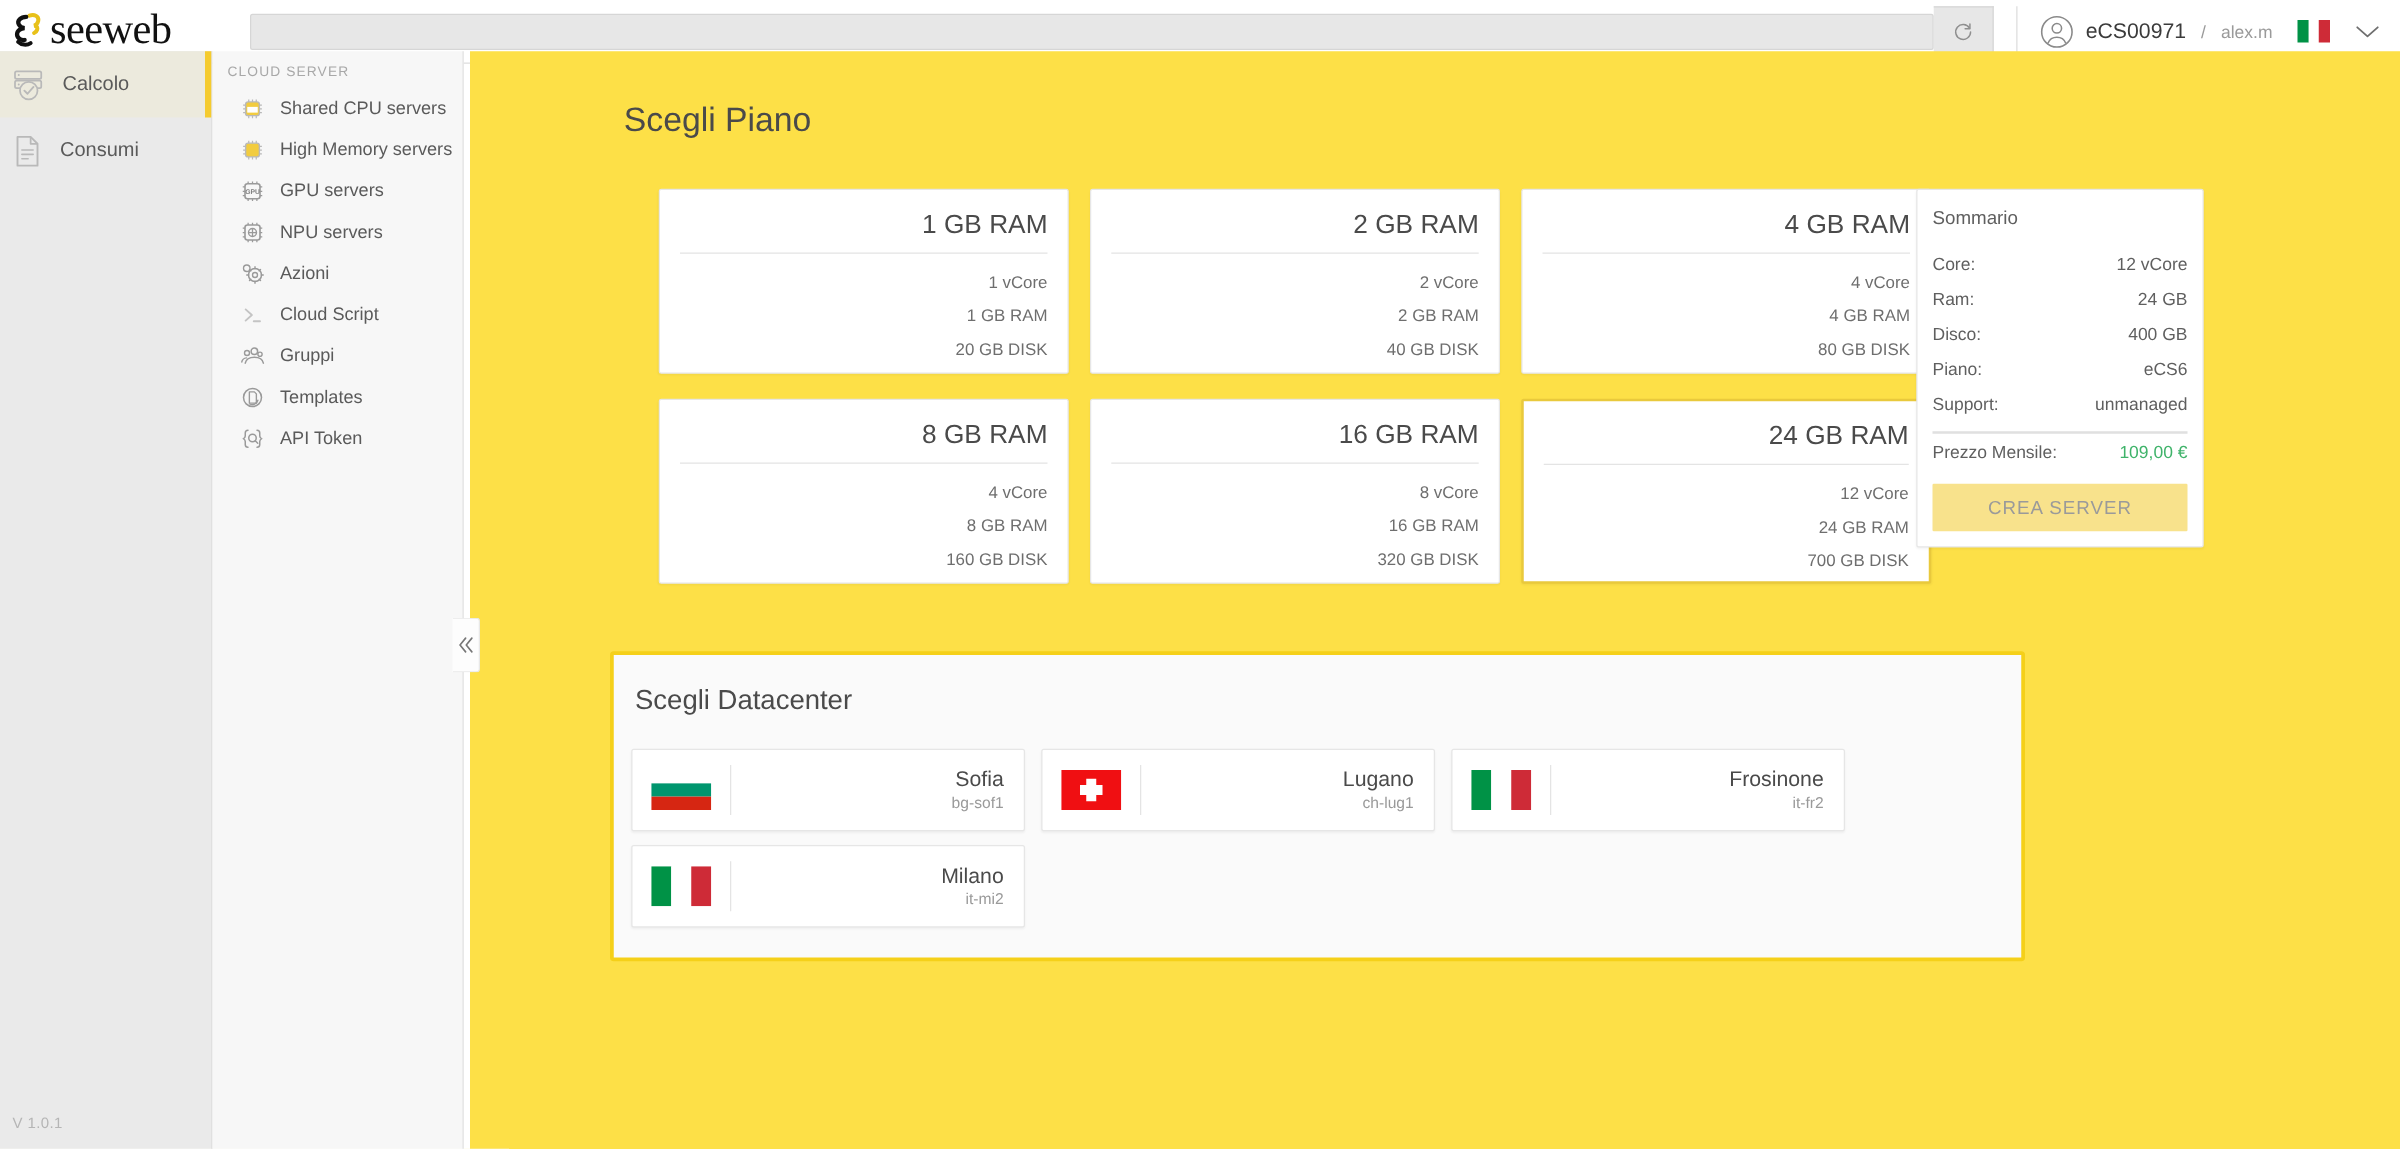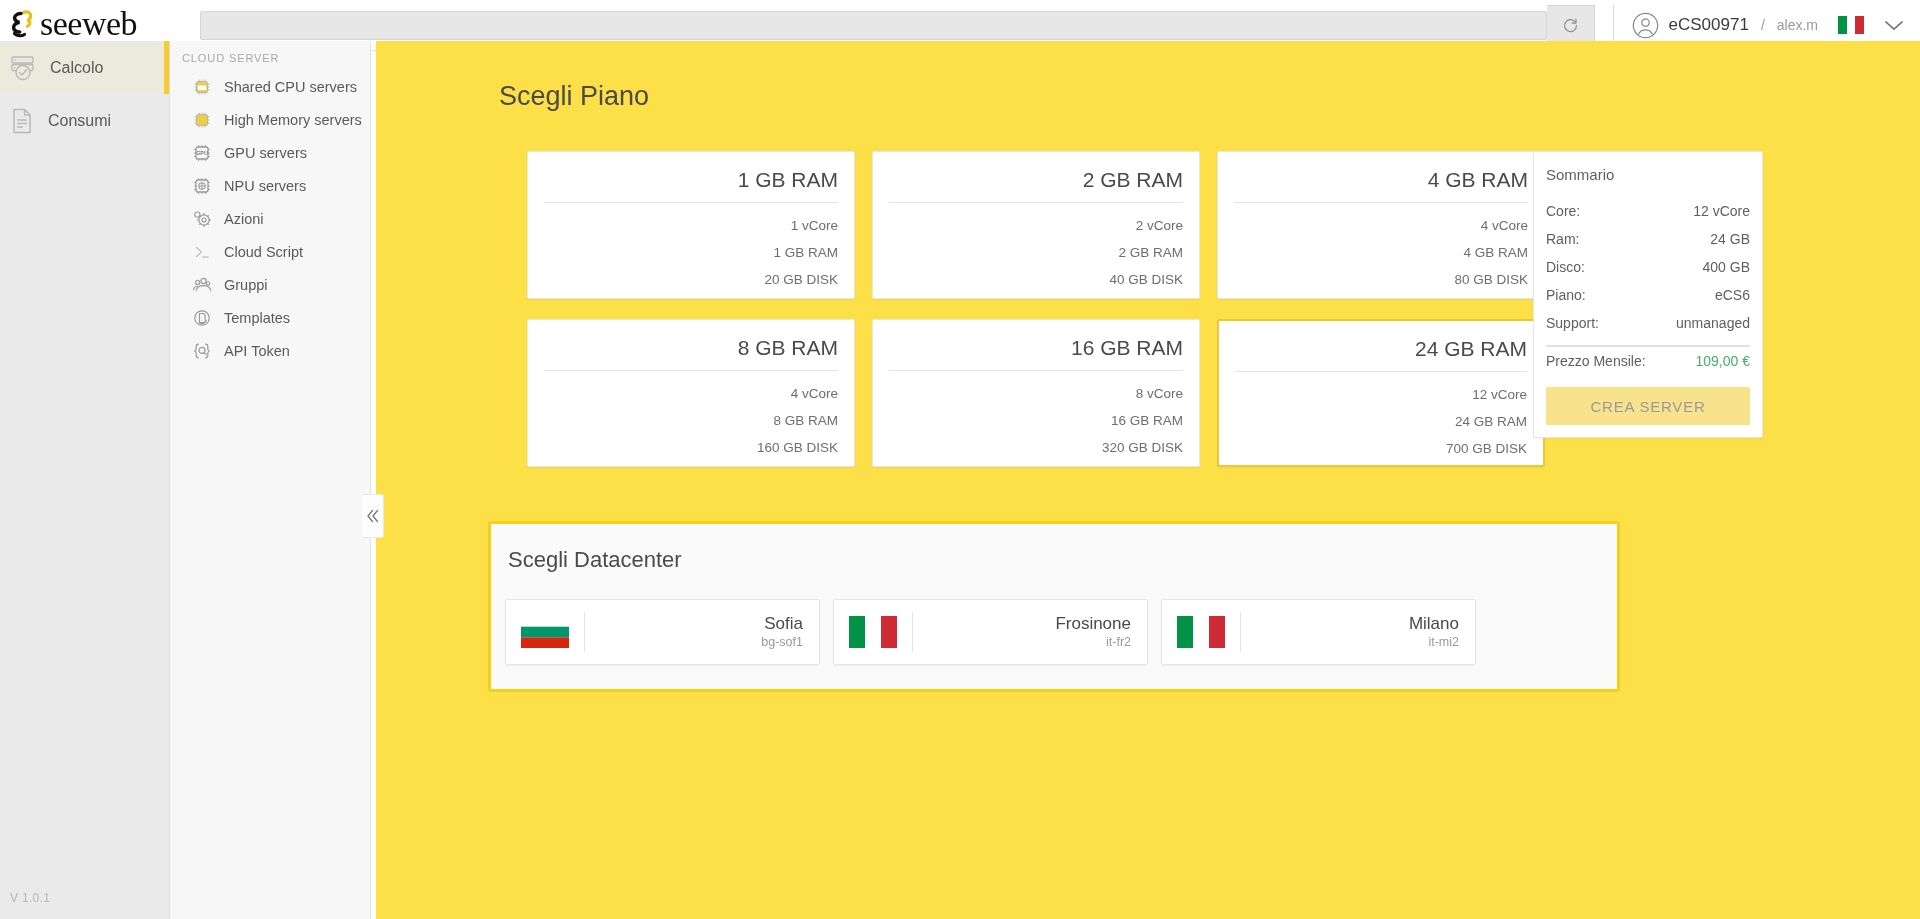--- a/index.html
+++ b/index.html
@@ -522,20 +522,34 @@
             <rect x="0" y="21.3" width="48" height="10.7" fill="#d62612"></rect>
           </svg>
         </div>
         <div class="dc-vrule"></div>
         <div class="dc-text">
           <div class="dc-city">Sofia</div>
           <div class="dc-code">bg-sof1</div>
         </div>
       </div>
 
+      <div class="dc-card">
+        <div class="dc-flagbox">
+          <svg class="flag" width="48" height="32" viewBox="0 0 48 32">
+            <rect x="0" y="0" width="48" height="32" fill="#f00f12"></rect>
+            <rect x="20" y="7" width="8" height="18" fill="#ffffff"></rect>
+            <rect x="15" y="12" width="18" height="8" fill="#ffffff"></rect>
+          </svg>
+        </div>
+        <div class="dc-vrule"></div>
+        <div class="dc-text">
+          <div class="dc-city">Lugano</div>
+          <div class="dc-code">ch-lug1</div>
+        </div>
+      </div>
 
       <div class="dc-card">
         <div class="dc-flagbox">
           <svg class="flag" width="48" height="32" viewBox="0 0 48 32">
             <rect x="0" y="0" width="16" height="32" fill="#009246"></rect>
             <rect x="16" y="0" width="16" height="32" fill="#ffffff"></rect>
             <rect x="32" y="0" width="16" height="32" fill="#ce2b37"></rect>
           </svg>
         </div>
         <div class="dc-vrule"></div>

